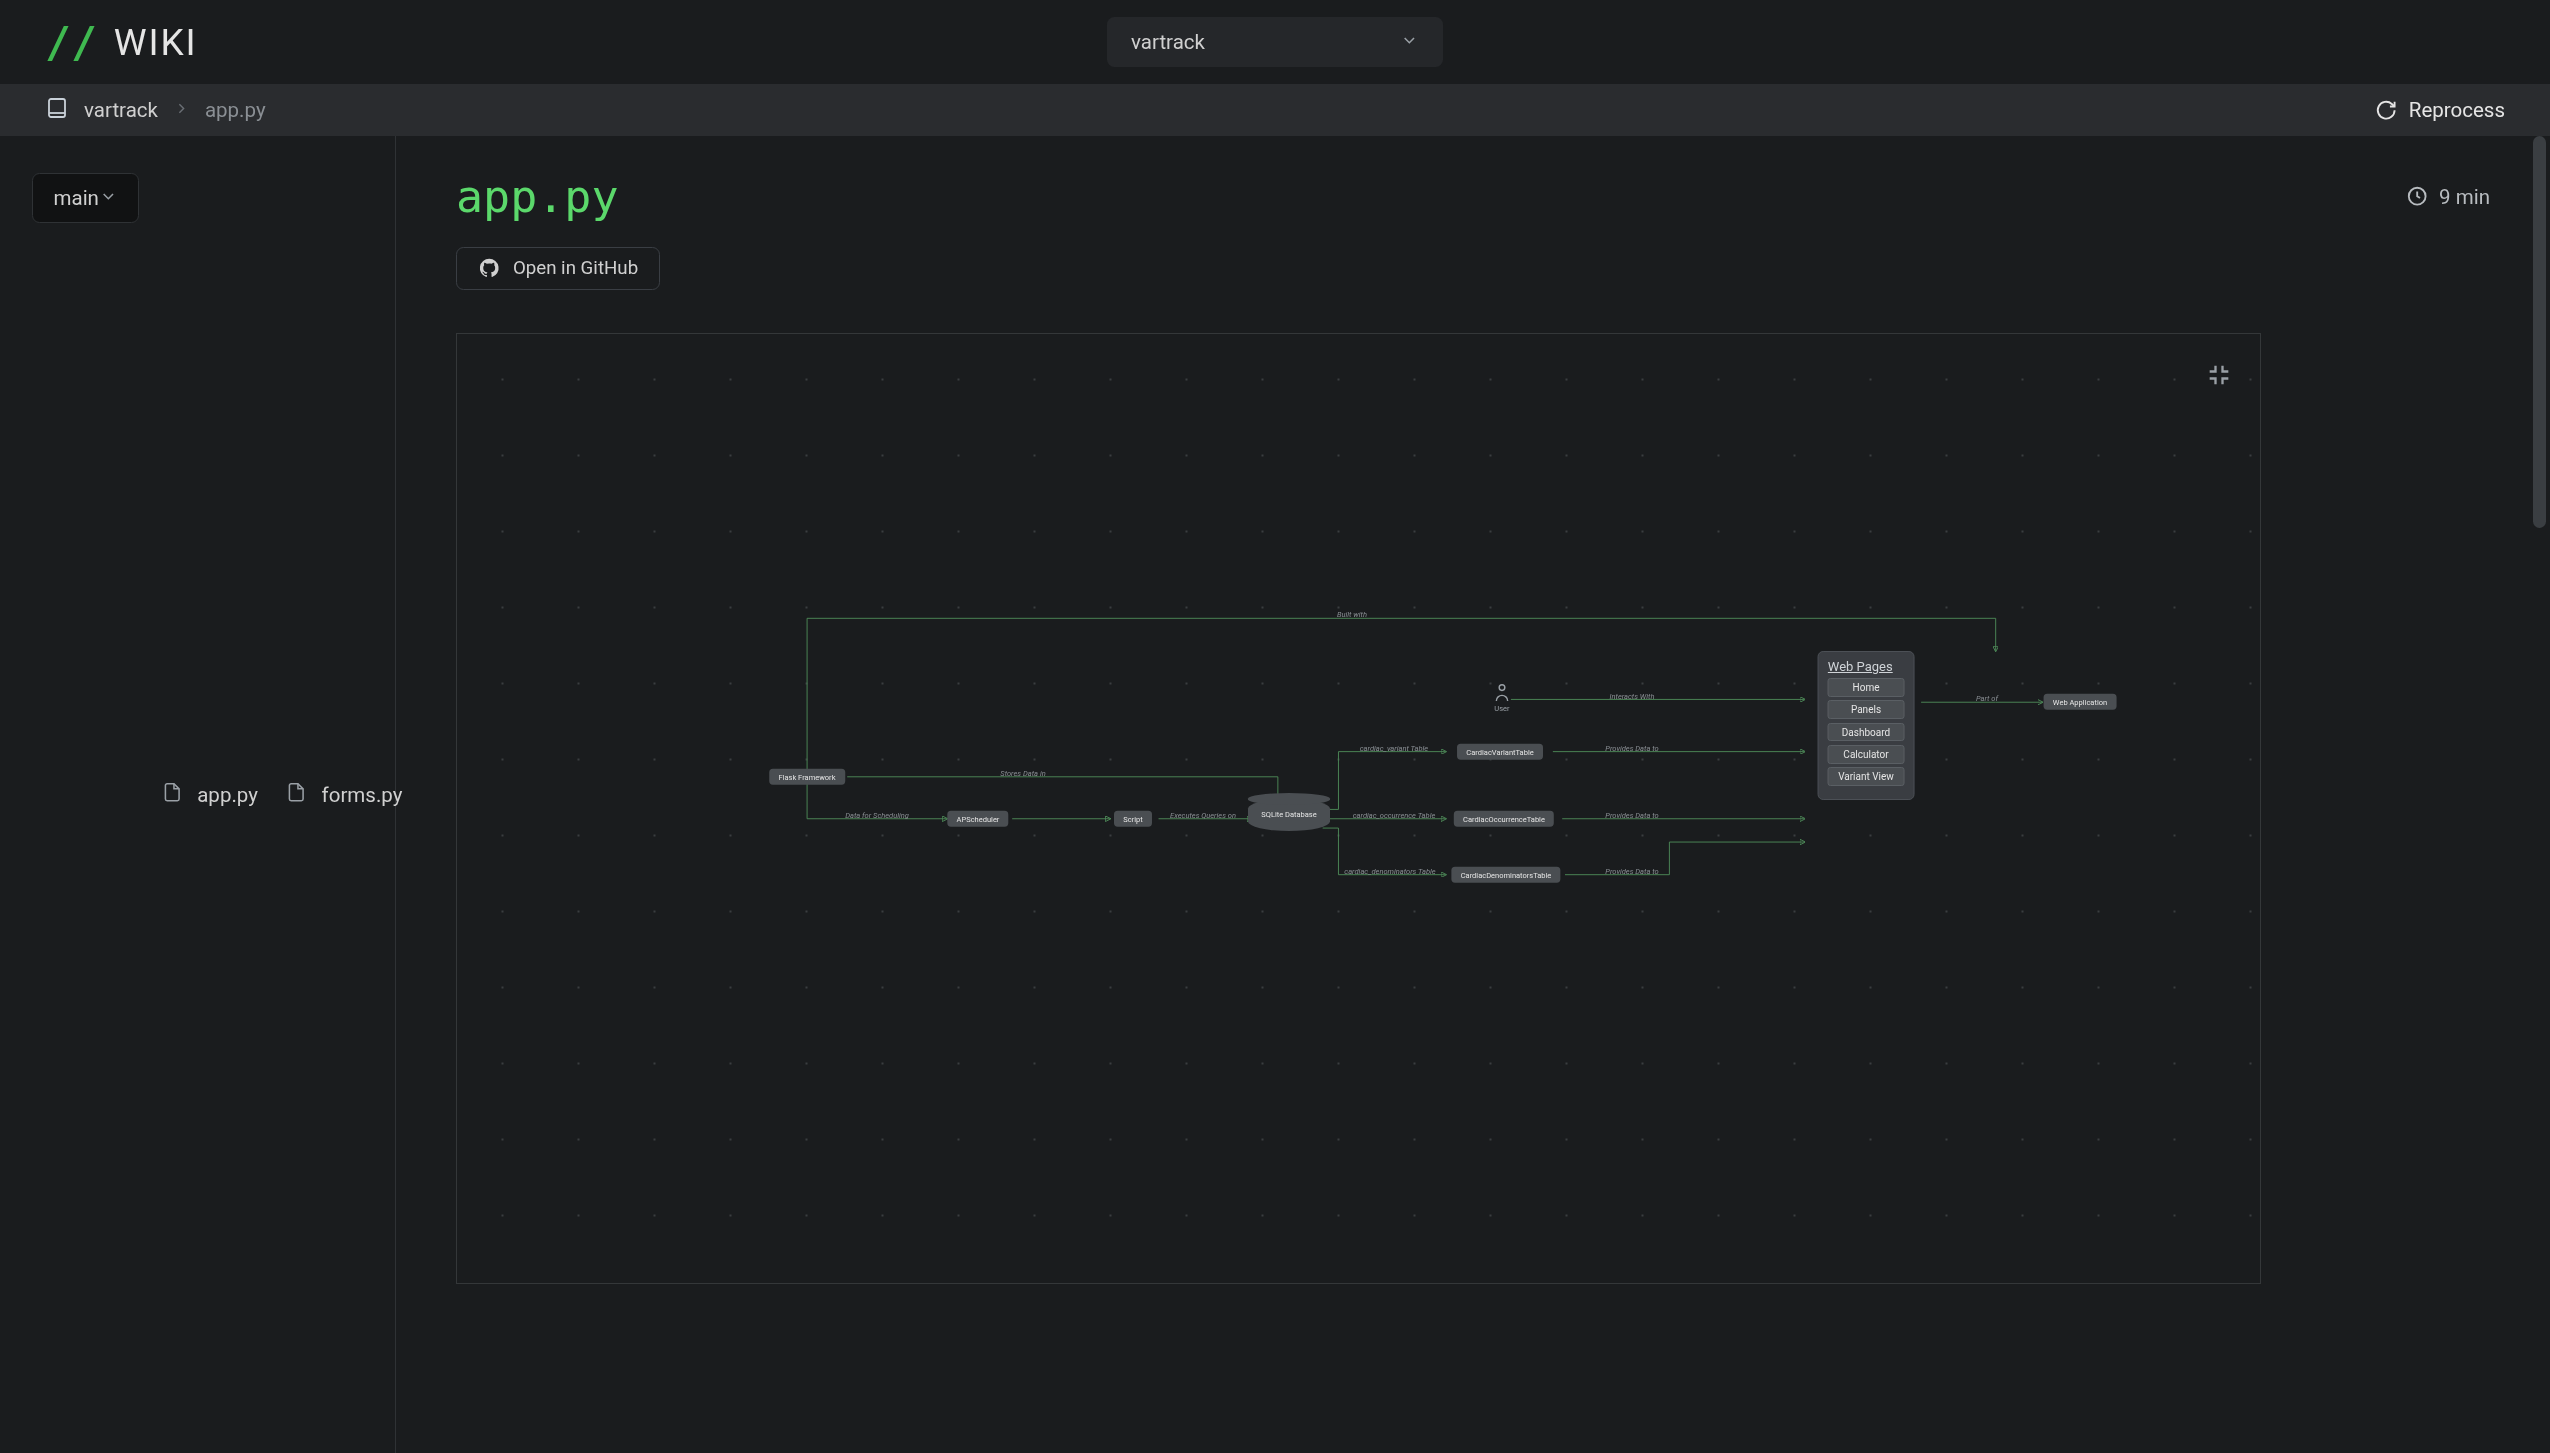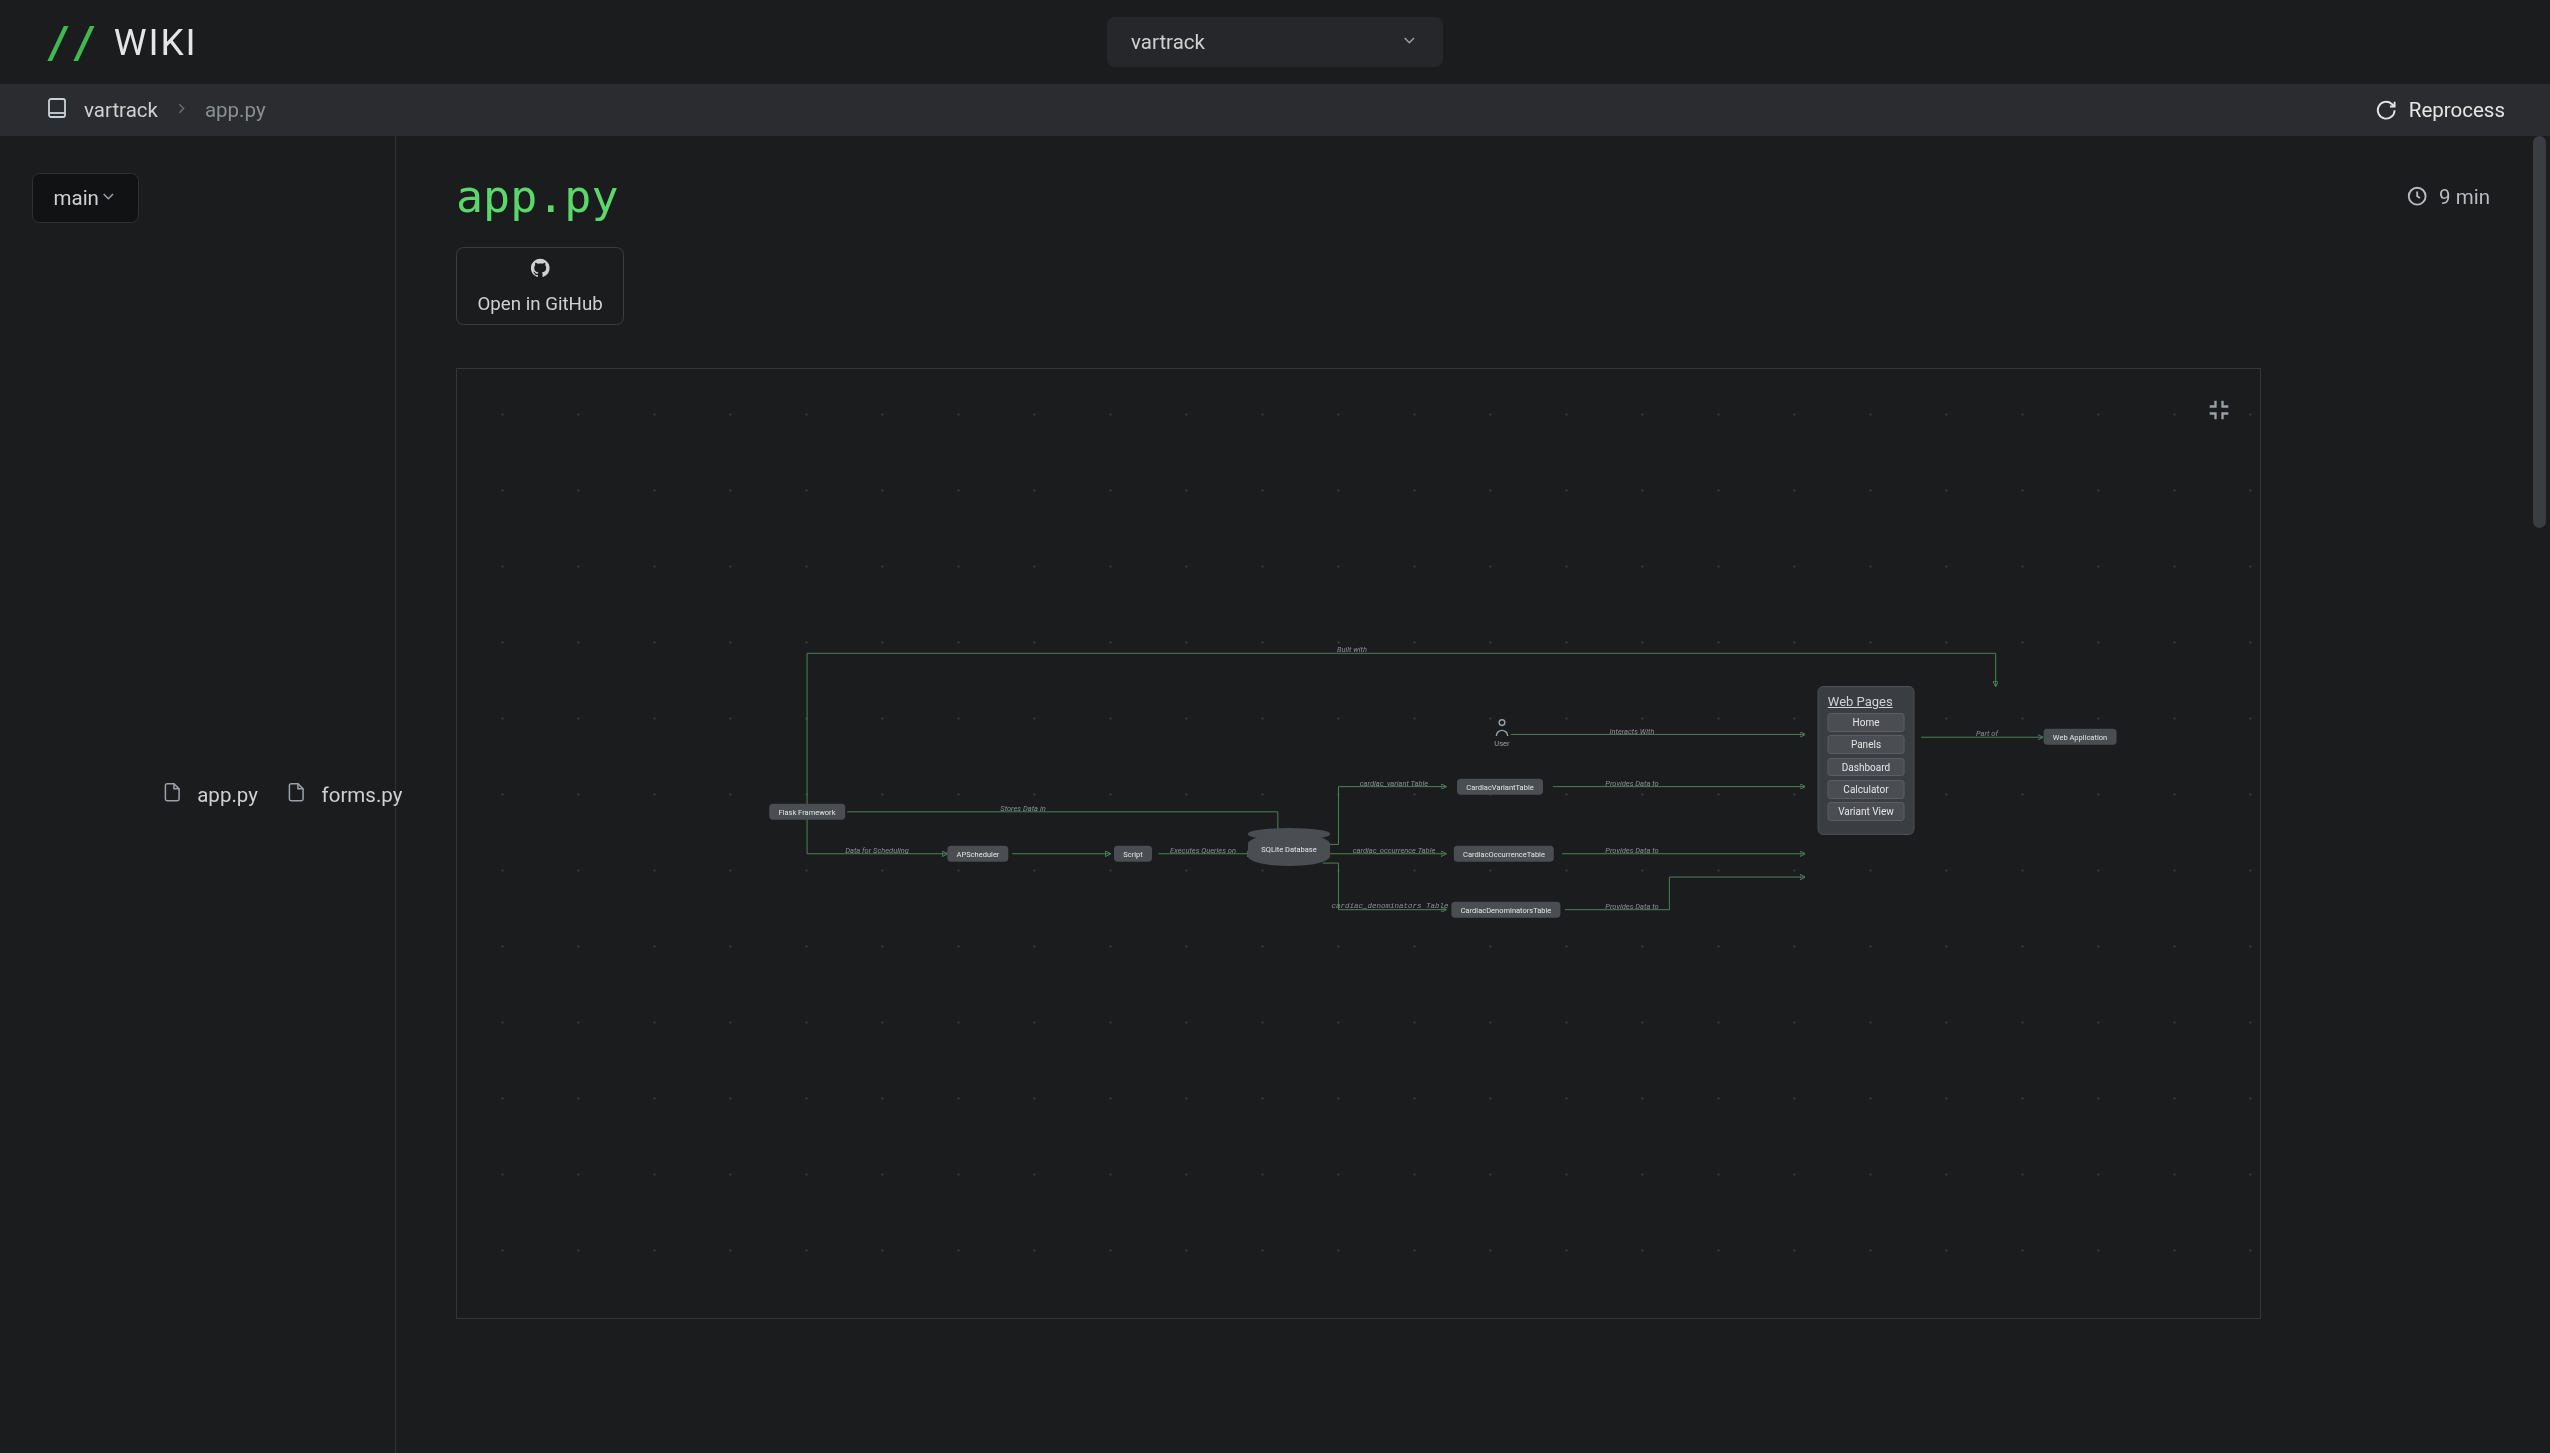--- a/index.html
+++ b/index.html
@@ -125,21 +125,20 @@
     margin-top:24px;
     display:inline-flex;
     align-items:center;
     gap:13px;
     border:0.9px solid #3a3e44;
     border-radius:7.5px;
     padding:9.3px 20.5px;
     font-size:18.7px;
     color:#d0d0d0;
     cursor:pointer;
-    flex-direction:column;
   }
   .open-github svg { width:22.4px;height:22.4px; }
   
   .canvas-wrap {
     margin-top:43px;
     border:0.9px solid #343739;
     position:relative;
     width:1805px;
     height:951px;
     background:
@@ -408,21 +407,21 @@
         <div class="group-item">Calculator</div>
         <div class="group-item">Variant View</div>
       </div>
 
       <div class="edge-label" style="left:895px;top:280px;">Built with</div>
       <div class="edge-label" style="left:420px;top:481px;">Data for Scheduling</div>
       <div class="edge-label" style="left:566px;top:439px;">Stores Data in</div>
       <div class="edge-label" style="left:746px;top:481px;">Executes Queries on</div>
       <div class="edge-label" style="left:937px;top:414px;">cardiac_variant Table</div>
       <div class="edge-label" style="left:937px;top:481px;">cardiac_occurrence Table</div>
-      <div class="edge-label" style="left:933px;top:537px;font-family:Liberation Mono, monospace;">cardiac_denominators Table</div>
+      <div class="edge-label" style="left:933px;top:537px;">cardiac_denominators Table</div>
       <div class="edge-label" style="left:1175px;top:414px;">Provides Data to</div>
       <div class="edge-label" style="left:1175px;top:481px;">Provides Data to</div>
       <div class="edge-label" style="left:1175px;top:537px;">Provides Data to</div>
       <div class="edge-label" style="left:1175px;top:362px;">Interacts With</div>
       <div class="edge-label" style="left:1530px;top:364px;">Part of</div>
 
     </div>
   </div>
 </div>
 

